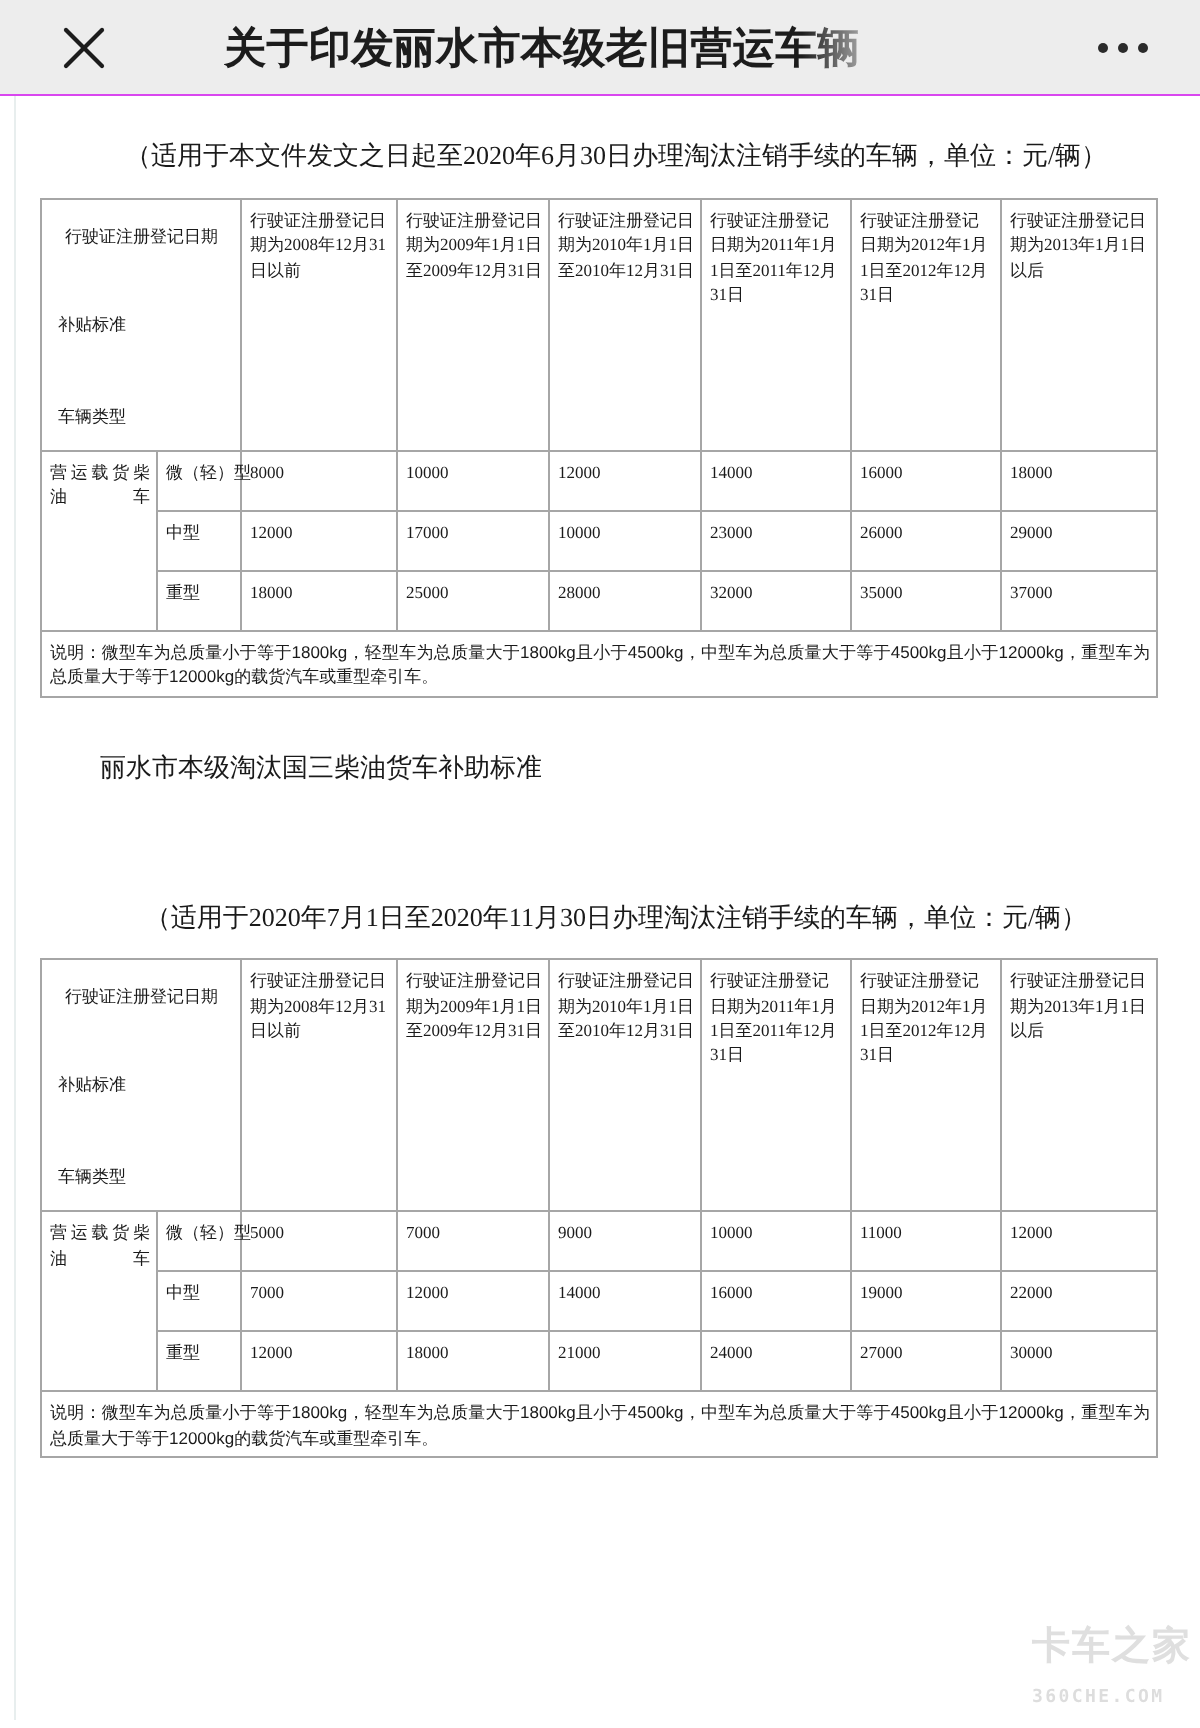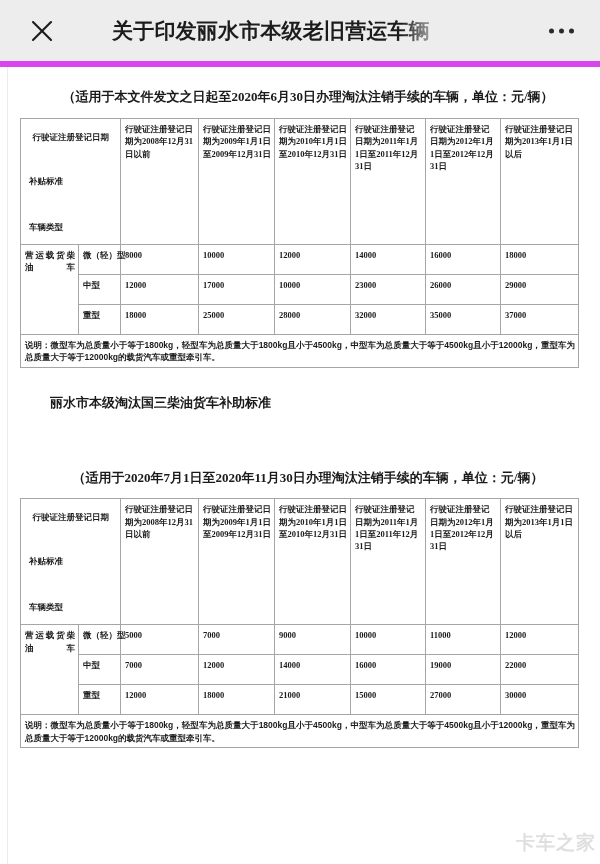--- a/index.html
+++ b/index.html
@@ -15,26 +15,26 @@
   #app {
     position: relative;
     width: 600px;
     height: 864px;
     background: #ffffff;
   }
 
   
   .navbar {
     position: relative;
-    height: 67px;
+    height: 48px;
     width: 600px;
     background: #ededed;
     display: flex;
     align-items: center;
-    border-bottom: 6px solid #d946ef;
+    border-bottom: 1px solid #d946ef;
   }
   .nav-close {
     position: absolute;
     left: 29px;
     top: 50%;
     transform: translateY(-50%);
     width: 26px;
     height: 26px;
     cursor: pointer;
   }
@@ -82,21 +82,20 @@
     position: absolute;
     left: 7px;
     top: 0;
     width: 1px;
     height: 812px;
     background: #e8eeee;
   }
   .page-inner {
     position: relative;
     padding: 0 4px 0 20px;
-    font-weight: bold;
   }
 
   .caption {
     font-family: "Liberation Serif", "DejaVu Serif", serif;
     font-size: 13px;
     color: #1a1a1a;
     text-align: center;
     line-height: 1.3;
   }
 
@@ -370,21 +369,21 @@
             <td class="amount">14000</td>
             <td class="amount">16000</td>
             <td class="amount">19000</td>
             <td class="amount">22000</td>
           </tr>
           <tr>
             <td class="vehtype">重型</td>
             <td class="amount">12000</td>
             <td class="amount">18000</td>
             <td class="amount">21000</td>
-            <td class="amount">15000</td>
+            <td class="amount">24000</td>
             <td class="amount">27000</td>
             <td class="amount">30000</td>
           </tr>
 
           <tr>
             <td class="note" colspan="8">说明：微型车为总质量小于等于1800kg，轻型车为总质量大于1800kg且小于4500kg，中型车为总质量大于等于4500kg且小于12000kg，重型车为总质量大于等于12000kg的载货汽车或重型牵引车。</td>
           </tr>
         </tbody>
       </table>
 

